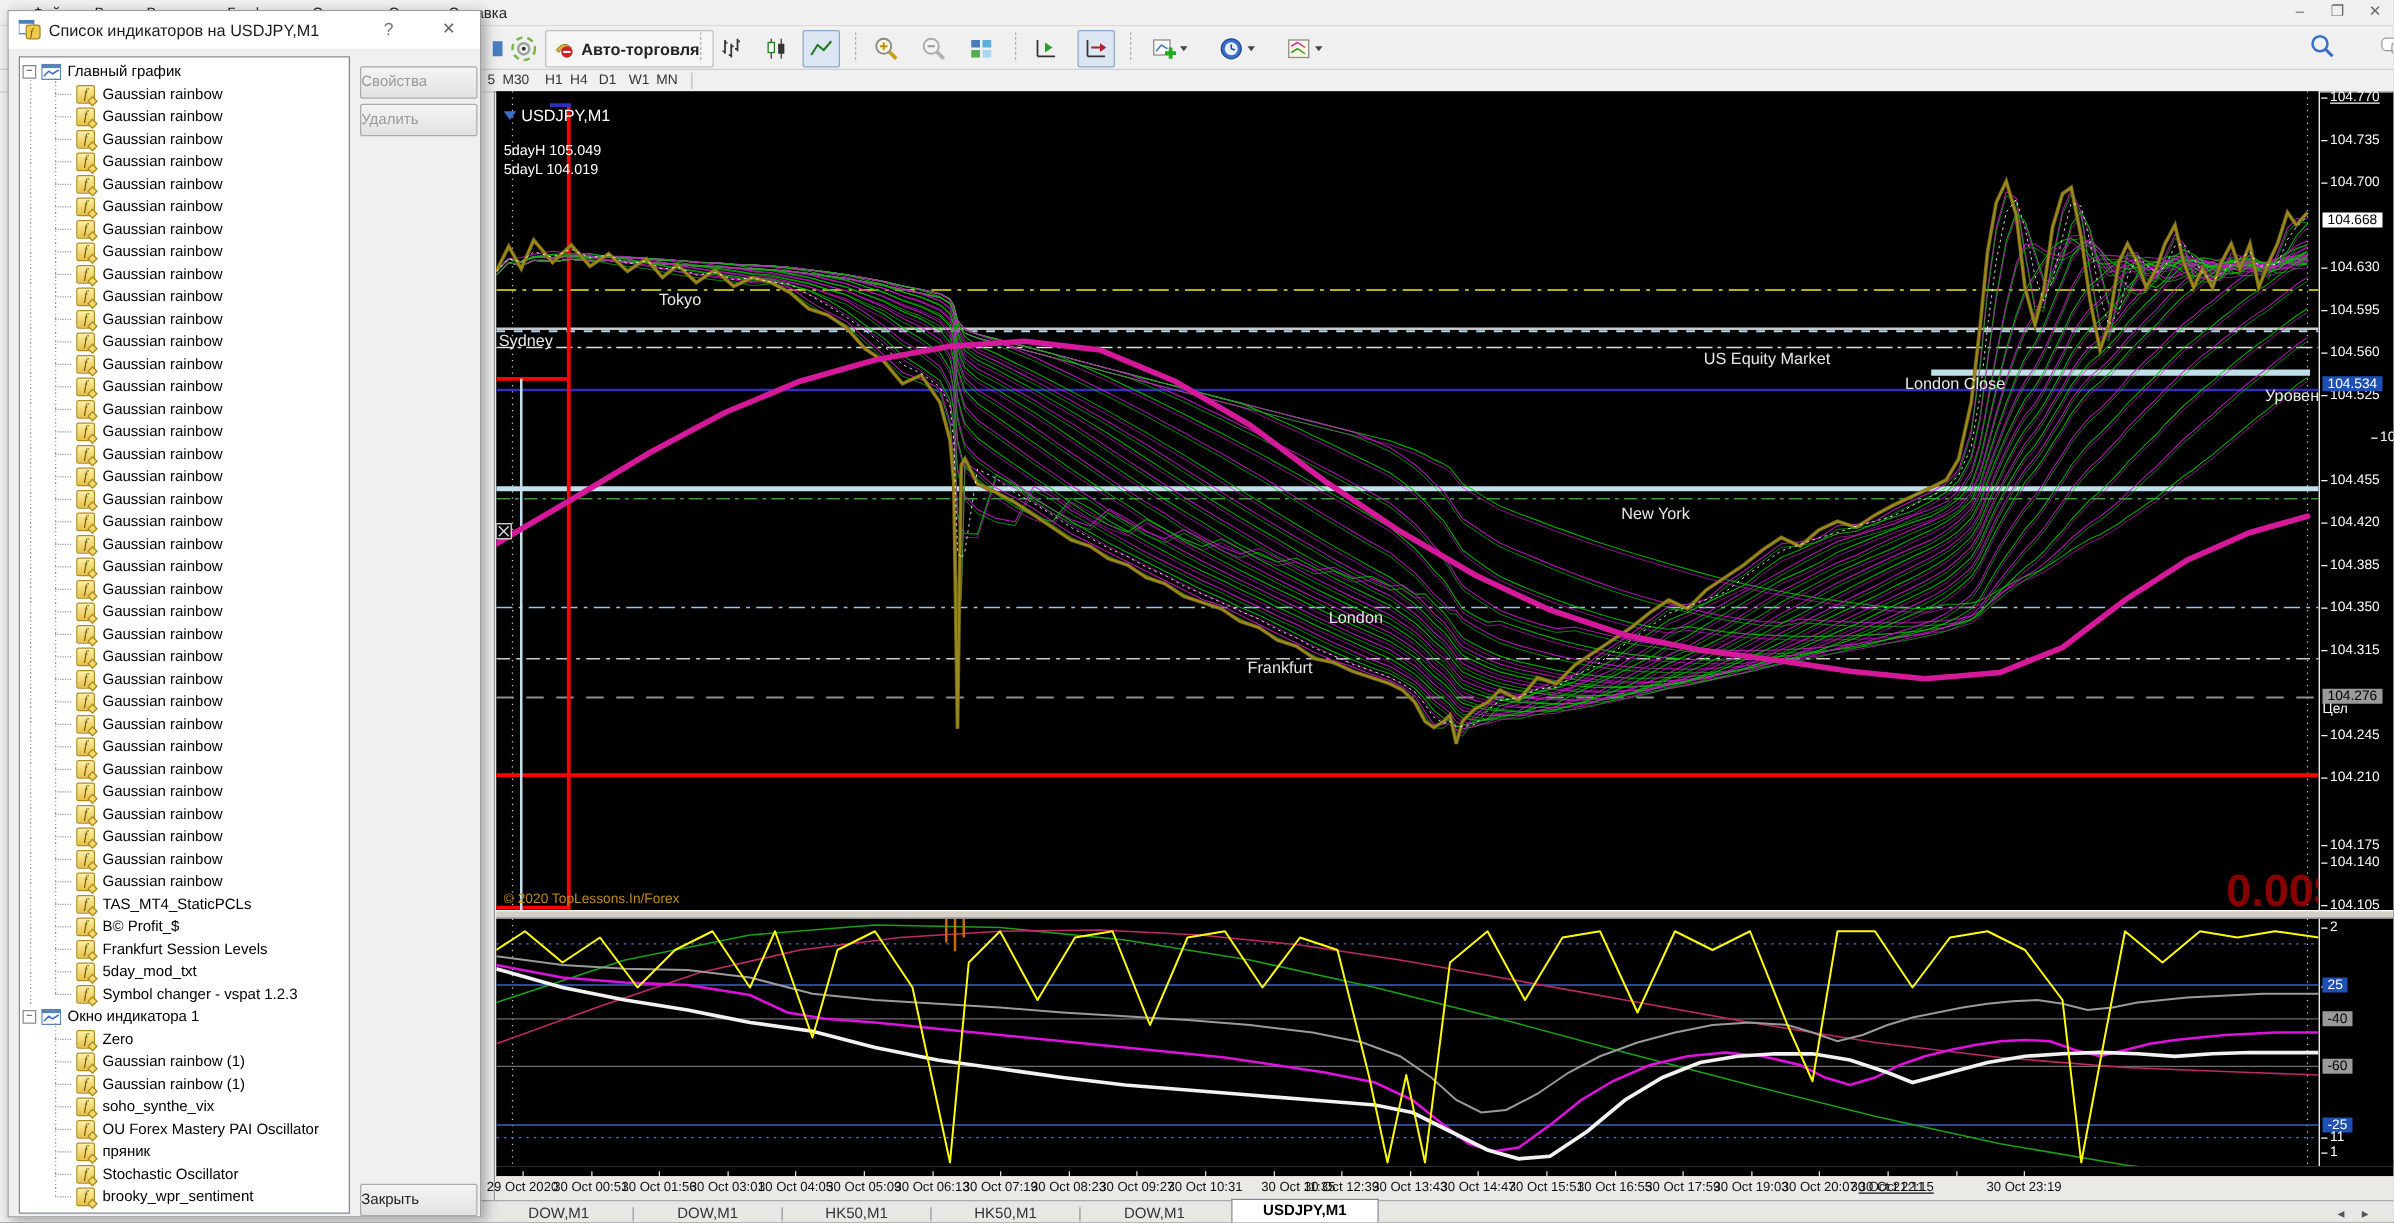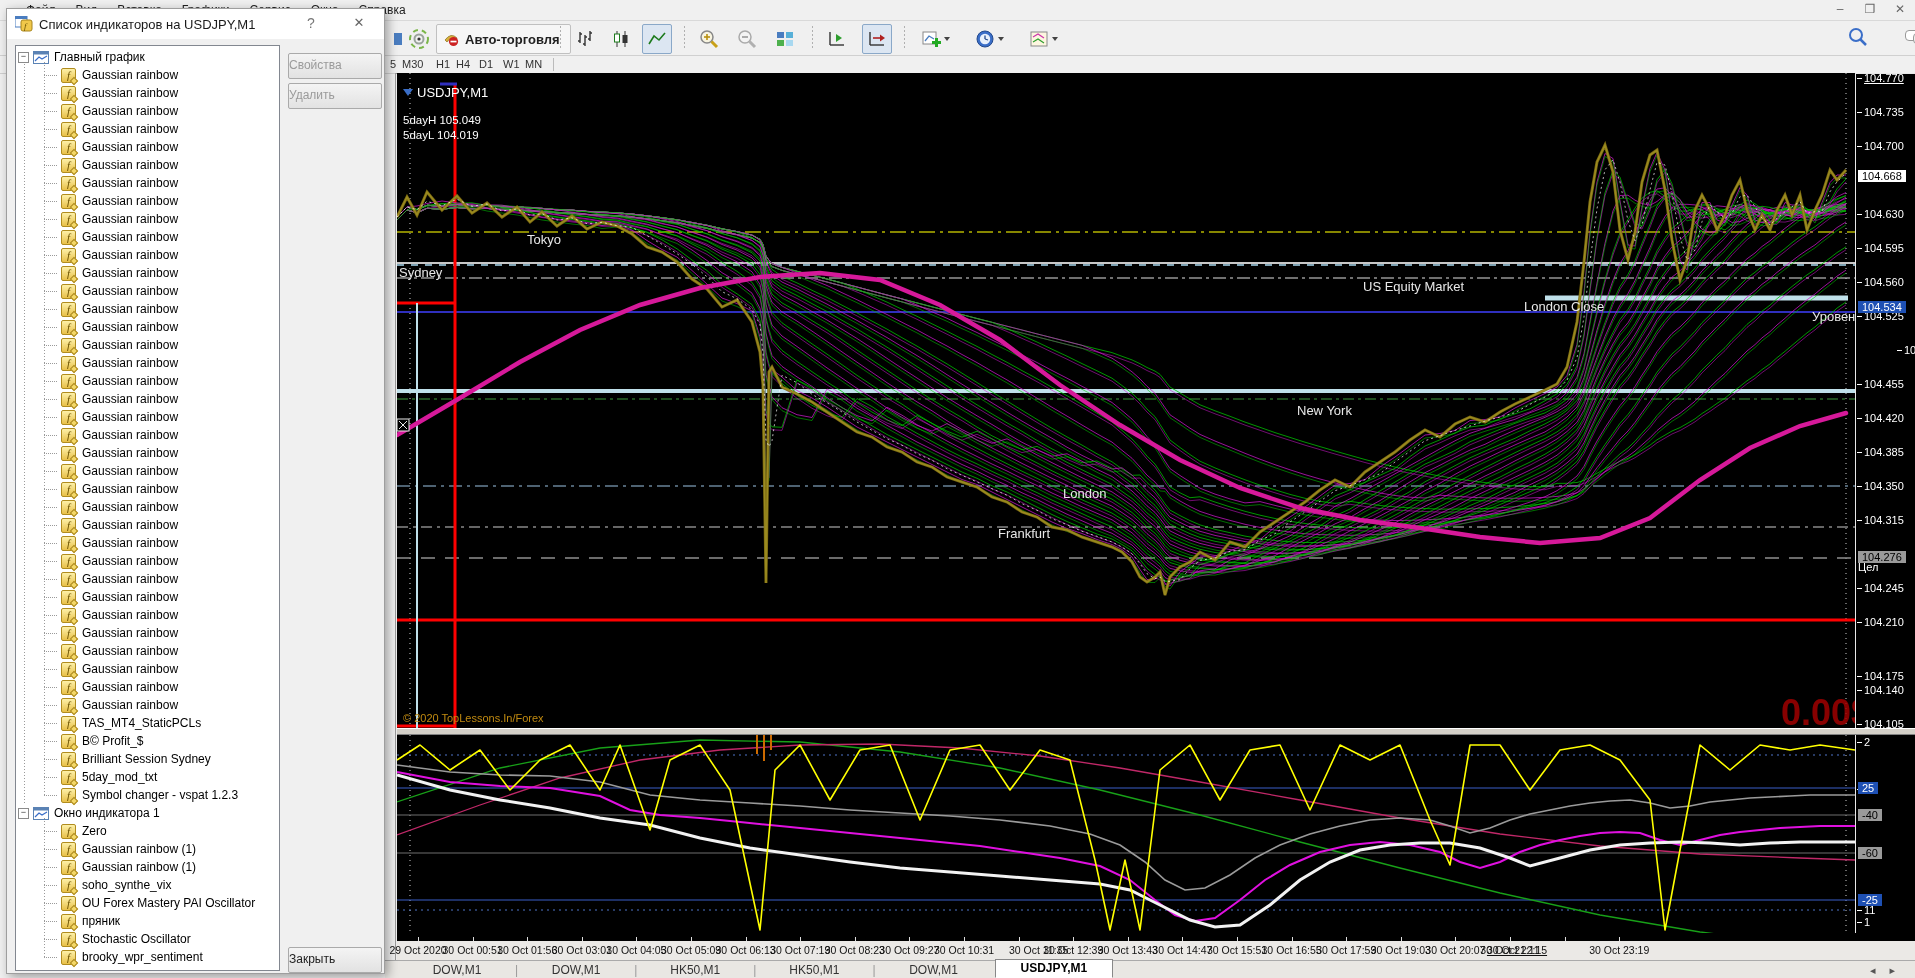--- a/index.html
+++ b/index.html
@@ -33,21 +33,21 @@
   .pbadge::before{display:none;}
   .pbadge.current{background:#ffffff;color:#000;}
   .pbadge.blue{background:#1e50b4;color:#fff;}
   .pbadge.gray{background:#9a9a9a;color:#000;}
   .axis-target{position:absolute;left:2px;font-size:11px;color:#fff;}
   .tick-strip{position:absolute;left:397px;top:933px;width:1518px;height:8px;background:#000;}
   .tick-strip i{position:absolute;bottom:0;width:1px;height:4px;background:#ddd;}
   .time-strip{position:absolute;left:397px;top:941px;width:1518px;height:19px;background:#ebe9e6;border-bottom:1px solid #c4c4c4;}
   .tlabel{position:absolute;top:3px;transform:translateX(-50%);font-size:10.5px;color:#111;white-space:nowrap;}
   .tab-bar{position:absolute;left:385px;top:960px;width:1530px;height:18px;background:#e9e7e3;border-top:1px solid #aaa;
-           display:flex;align-items:center;padding-left:14px;box-sizing:border-box;}
+           display:flex;align-items:center;padding-left:4px;box-sizing:border-box;}
   .tab{min-width:100px;text-align:center;font-size:12px;color:#333;padding:0 8px;}
   .tab.active{background:#fff;border:1px solid #888;border-bottom:1px solid #fff;color:#000;font-weight:bold;height:17px;line-height:16px;margin-top:-2px;}
   .tabsep{color:#999;font-size:12px;}
   .tab-scroll{position:absolute;right:6px;top:3px;color:#555;font-size:11px;letter-spacing:14px;}
   
   .dialog{position:absolute;left:6px;top:8px;width:377px;height:964px;background:#f0f0f0;border:1px solid #9e9e9e;
           box-shadow:3px 3px 10px rgba(0,0,0,.35);z-index:10;}
   .dlg-title{position:relative;height:30px;background:#ffffff;display:flex;align-items:center;padding-left:8px;}
   .dlg-title .ttl{font-size:13px;color:#1a1a1a;margin-left:6px;}
   .dlg-help{position:absolute;right:64px;top:6px;color:#777;font-size:14px;width:18px;text-align:center;}
@@ -652,21 +652,21 @@
               <span>TAS_MT4_StaticPCLs</span>
             </div>
             <div class="trow crow">
               <span class="stub"></span>
               <span class="fico">f</span>
               <span>B© Profit_$</span>
             </div>
             <div class="trow crow">
               <span class="stub"></span>
               <span class="fico">f</span>
-              <span>Brilliant Session Sydney</span>
+              <span>Frankfurt Session Levels</span>
             </div>
             <div class="trow crow">
               <span class="stub"></span>
               <span class="fico">f</span>
               <span>5day_mod_txt</span>
             </div>
             <div class="trow crow">
               <span class="stub"></span>
               <span class="fico">f</span>
               <span>Symbol changer - vspat 1.2.3</span>

